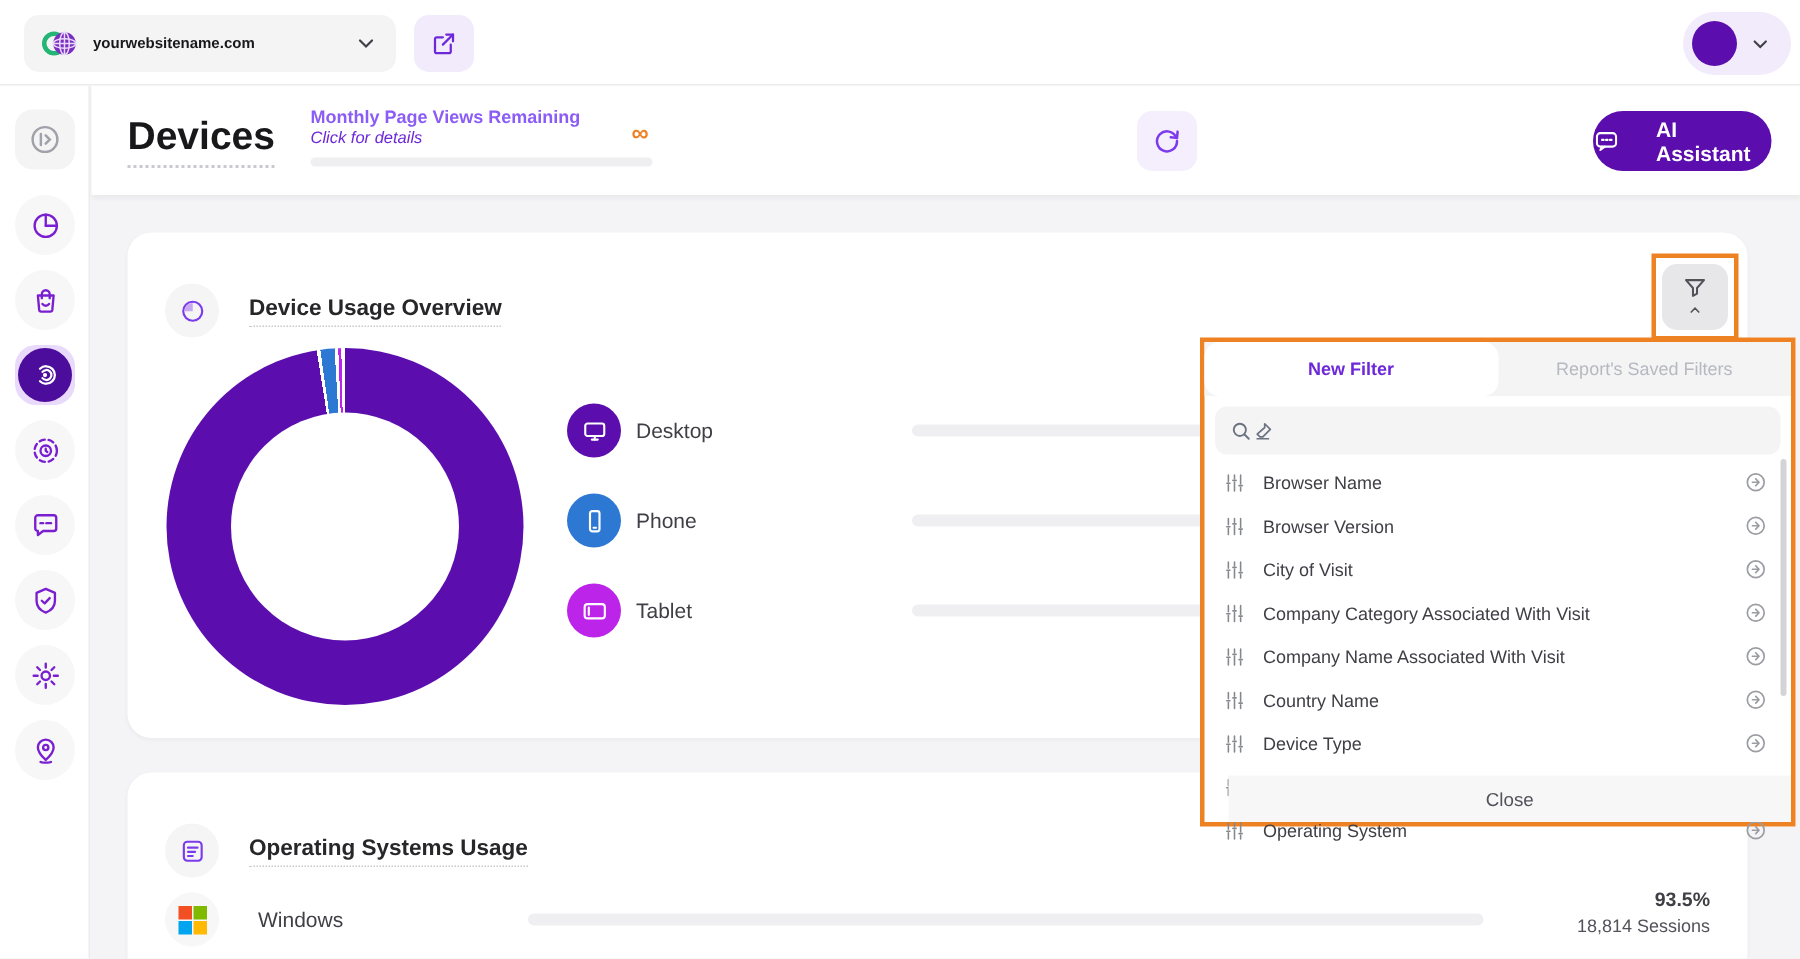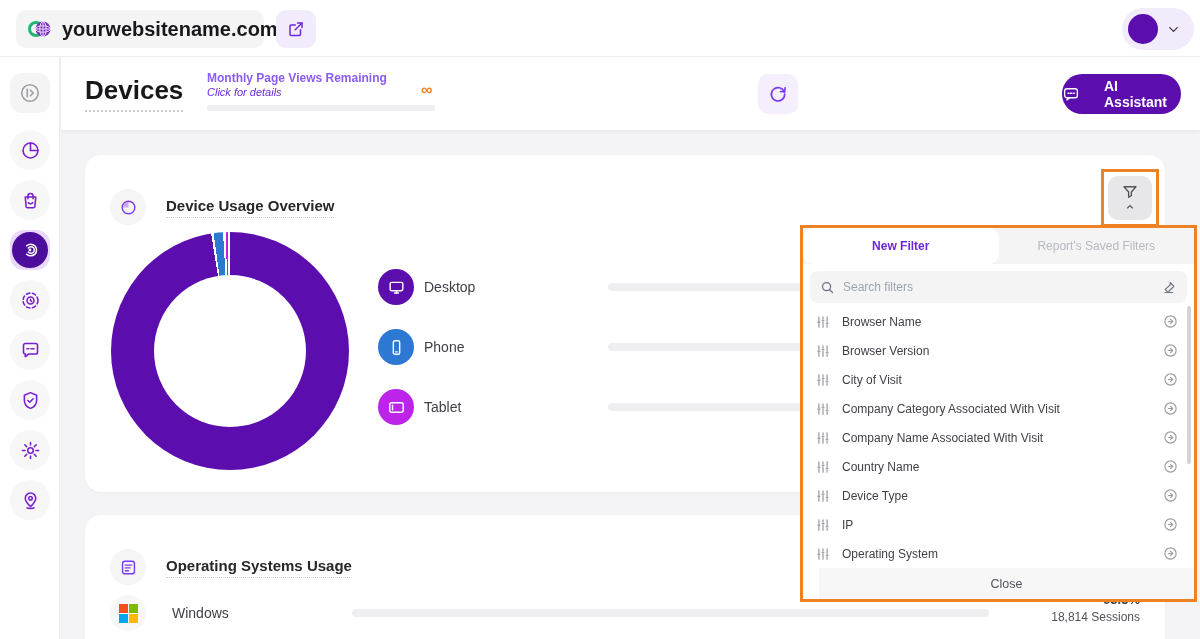--- a/index.html
+++ b/index.html
@@ -4,21 +4,21 @@
 <style>
   * { margin:0; padding:0; box-sizing:border-box; }
   html,body { width:1200px; height:639px; }
   body { font-family:"Liberation Sans", sans-serif; background:#F4F4F6; position:relative; overflow:hidden; color:#18181B; }
   svg { display:block; }
 
   
   .topbar { position:absolute; left:0; top:0; width:1200px; height:57px; background:#fff; border-bottom:1px solid #ECECEE; z-index:5; }
   .site-select { position:absolute; left:16px; top:10px; width:248px; height:38px; background:#F4F4F5; border-radius:10px; display:flex; align-items:center; padding:0 12px; cursor:pointer; }
   .site-select .logo { width:24px; height:24px; margin-right:10px; }
-  .site-name { font-size:20px; font-weight:700; color:#18181B; flex:1; }
+  .site-name { font-size:10px; font-weight:700; color:#18181B; flex:1; }
   .chev { color:#3F3F46; }
   .ext-btn { position:absolute; left:276px; top:10px; width:40px; height:38px; background:#F2EBFC; border-radius:10px; display:flex; align-items:center; justify-content:center; color:#6D28D9; cursor:pointer; }
   .account { position:absolute; right:6px; top:8px; width:72px; height:42px; background:#F2EBFC; border-radius:21px; display:flex; align-items:center; padding:0 10px 0 6px; cursor:pointer; }
   .avatar { width:30px; height:30px; border-radius:50%; background:#5B0EAD; margin-right:8px; }
 
   
   .sidebar { position:absolute; left:0; top:57px; width:60px; height:582px; background:#fff; border-right:1px solid #ECECEE; z-index:4; }
   .side-item { position:absolute; left:10px; width:40px; height:40px; border-radius:50%; background:#F7F7F8; display:flex; align-items:center; justify-content:center; color:#7A1FD0; cursor:pointer; }
   .side-item.square { border-radius:12px; background:#F4F4F5; color:#9CA3AF; }
   .side-item.active { border-radius:14px; background:#E9D9FB; }
@@ -56,21 +56,21 @@
   .legend-label { font-size:14px; color:#3F3F46; margin-left:10px; width:170px; }
   .legend-track { position:absolute; left:230px; right:10px; height:8px; border-radius:4px; background:#EFEFF1; overflow:hidden; }
   .legend-fill { height:8px; border-radius:4px; }
 
   
   .filter-btn { position:absolute; left:1108px; top:176px; width:44px; height:44px; border-radius:10px; background:#E7E7EA; display:flex; flex-direction:column; align-items:center; justify-content:center; color:#52525B; cursor:pointer; z-index:21; }
   .hl-box { position:absolute; border:3px solid #EE8122; z-index:22; pointer-events:none; }
   .hl-btn { left:1101px; top:169px; width:58px; height:58px; }
 
   
-  .panel { position:absolute; left:800px; top:225px; width:397px; height:377px; background:#fff; border:3px solid #EE8122; z-index:20; }
+  .panel { position:absolute; left:800px; top:225px; width:397px; height:326px; background:#fff; border:3px solid #EE8122; z-index:20; }
   .tabbar { height:36px; background:#F4F4F5; display:flex; }
   .tab { flex:1; display:flex; align-items:center; justify-content:center; font-size:12px; cursor:pointer; }
   .tab.active { background:#fff; border-radius:10px; font-weight:700; color:#6D28D9; }
   .tab.inactive { color:#B6B9C0; }
   .searchbar { margin:7px 7px 4px 7px; height:32px; background:#F4F4F5; border-radius:8px; display:flex; align-items:center; padding:0 10px; }
   .searchbar input { border:none; outline:none; background:transparent; font-family:"Liberation Sans",sans-serif; font-size:12px; color:#3F3F46; flex:1; margin-left:8px; }
   .searchbar input::placeholder { color:#9CA3AF; }
   .search-ic, .erase-ic { color:#6B7280; }
   .f-row { height:29px; display:flex; align-items:center; padding:0 16px 0 13px; cursor:pointer; }
   .f-slider-ic { color:#85878D; }
@@ -348,21 +348,20 @@
     <div class="tab inactive">Report's Saved Filters</div>
   </div>
 
   <div class="searchbar">
     <span class="search-ic">
       <svg viewBox="0 0 24 24" width="15" height="15" fill="none" stroke="currentColor" stroke-width="2" stroke-linecap="round">
           <circle cx="10.5" cy="10.5" r="6.5"></circle>
           <line x1="15.5" y1="15.5" x2="20" y2="20"></line>
         </svg>
     </span>
-    <input type="text" placeholder="Search filters" style="">
     <span class="erase-ic">
       <svg viewBox="0 0 24 24" width="15" height="15" fill="none" stroke="currentColor" stroke-width="1.8" stroke-linecap="round" stroke-linejoin="round">
           <path d="M13 4l6 6-8 8H8l-3-3 8-7z"></path>
           <line x1="5" y1="20" x2="17" y2="20"></line>
         </svg>
     </span>
   </div>
 
   <div id="filter-list">
 

